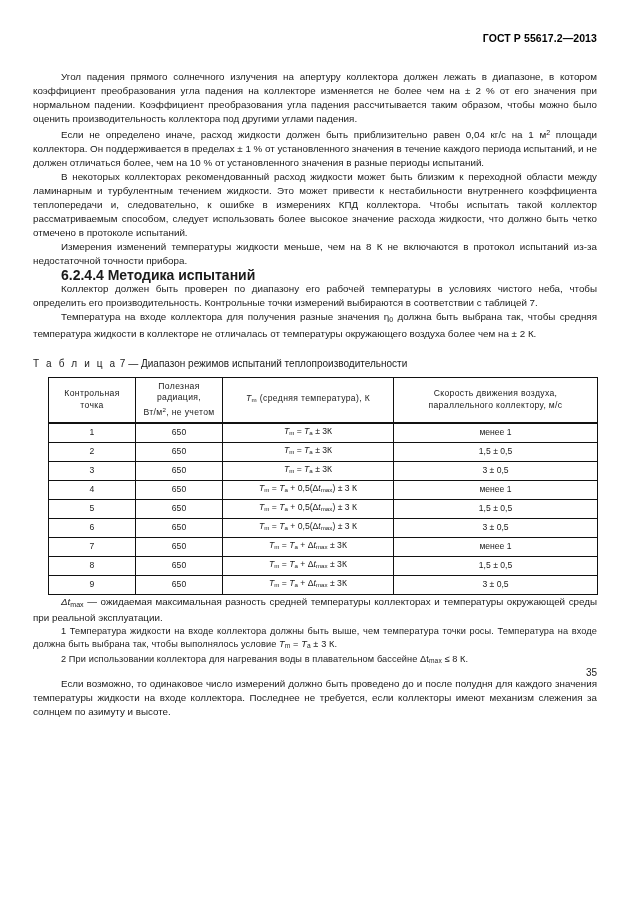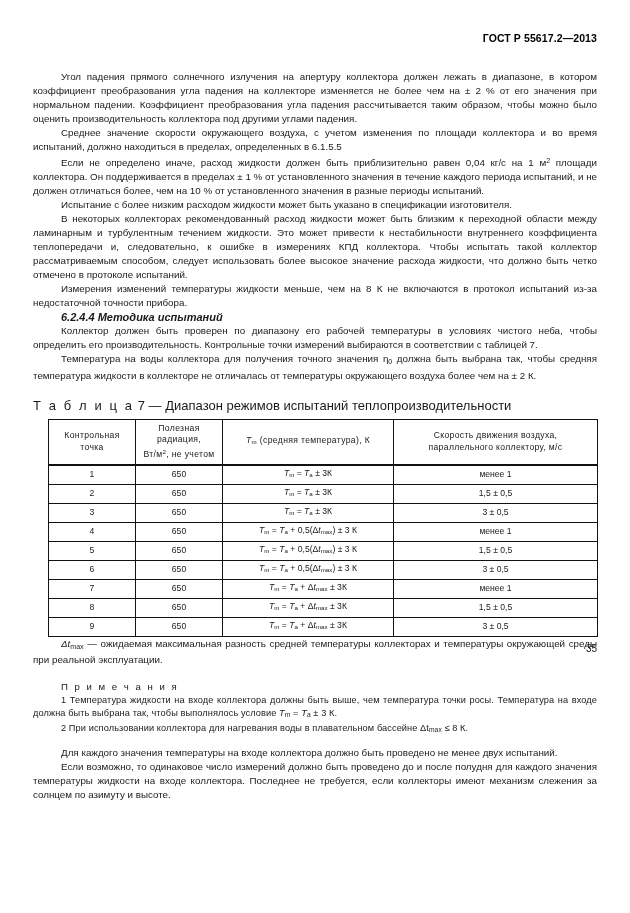--- a/index.html
+++ b/index.html
@@ -36,32 +36,31 @@
     font-size: 9.8px;
     line-height: 14.0px;
     text-align: justify;
     text-indent: 28px;
     color: #1a1a1a;
     letter-spacing: 0.0px;
   }
   p.noindent { text-indent: 0; }
   .sec-head {
     margin: 0;
-    font-size: 11px;
+    font-size: 14px;
     line-height: 14.0px;
     font-weight: bold;
     text-indent: 28px;
-    font-style: italic;
   }
   sub { font-size: 0.72em; vertical-align: -0.22em; }
   sup { font-size: 0.72em; vertical-align: 0.42em; }
   i { font-style: italic; }
   .tbl-caption {
     margin: 16px 0 7px 0;
-    font-size: 13px;
+    font-size: 10px;
     line-height: 13px;
     color: #1a1a1a;
   }
   .tbl-caption .spaced { letter-spacing: 2.1px; }
   table.data {
     border-collapse: collapse;
     width: 549px;
     margin: 0 0 0 15px;
     table-layout: fixed;
   }
@@ -101,49 +100,47 @@
     font-size: 9.2px;
     line-height: 13.4px;
     text-align: justify;
     text-indent: 28px;
     letter-spacing: 0.1px;
   }
   .gap { height: 9px; }
   .pagenum {
     position: absolute;
     right: 33px;
-    bottom: 34px;
+    bottom: 10px;
     font-size: 10px;
     color: #1a1a1a;
   }
 </style>
 </head>
 <body>
 
 <div class="page">
 
   <div class="header">ГОСТ Р 55617.2—2013</div>
 
   <p class="body-par">Угол падения прямого солнечного излучения на апертуру коллектора должен лежать в диапазоне, в котором коэффициент преобразования угла падения на коллекторе изменяется не более чем на ± 2 % от его значения при нормальном падении. Коэффициент преобразования угла падения рассчитывается таким образом, чтобы можно было оценить производительность коллектора под другими углами падения.</p>
-  <p class="body-par">Среднее значение скорости окружающего воздуха, с учетом изменения по площади коллектора и во время испытаний, должно находиться в пределах, определенных в 6.1.5.5</p>
 
   <p class="body-par">
     <span>Если не определено иначе, расход жидкости должен быть приблизительно равен 0,04 кг/с на 1 м</span><sup>2</sup><span> площади коллектора. Он поддерживается в пределах ± 1 % от установленного значения в течение каждого периода испытаний, и не должен отличаться более, чем на 10 % от установленного значения в разные периоды испытаний.</span>
   </p>
 
-  <p class="body-par">Испытание с более низким расходом жидкости может быть указано в спецификации изготовителя.</p>
   <p class="body-par">В некоторых коллекторах рекомендованный расход жидкости может быть близким к переходной области между ламинарным и турбулентным течением жидкости. Это может привести к нестабильности внутреннего коэффициента теплопередачи и, следовательно, к ошибке в измерениях КПД коллектора. Чтобы испытать такой коллектор рассматриваемым способом, следует использовать более высокое значение расхода жидкости, что должно быть четко отмечено в протоколе испытаний.</p>
   <p class="body-par">Измерения изменений температуры жидкости меньше, чем на 8 К не включаются в протокол испытаний из-за недостаточной точности прибора.</p>
 
   <p class="sec-head">6.2.4.4 Методика испытаний</p>
 
   <p class="body-par">Коллектор должен быть проверен по диапазону его рабочей температуры в условиях чистого неба, чтобы определить его производительность. Контрольные точки измерений выбираются в соответствии с таблицей 7.</p>
 
   <p class="body-par">
-    <span>Температура на воды коллектора для получения точного значения η</span><sub>0</sub><span> должна быть выбрана так, чтобы средняя температура жидкости в коллекторе не отличалась от температуры окружающего воздуха более чем на ± 2 К.</span>
+    <span>Температура на входе коллектора для получения разные значения η</span><sub>0</sub><span> должна быть выбрана так, чтобы средняя температура жидкости в коллекторе не отличалась от температуры окружающего воздуха более чем на ± 2 К.</span>
   </p>
 
   <div class="tbl-caption">
     <span class="spaced">Т а б л и ц а</span>
     <span>7</span>
     <span>—</span>
     <span>Диапазон режимов испытаний теплопроизводительности</span>
   </div>
 
   <table class="data">
@@ -227,29 +224,27 @@
           <td><i>T</i><sub>m</sub> = <i>T</i><sub>a</sub> + Δ<i>t</i><sub>max</sub> <span>± 3К</span></td>
           <td>3 ± 0,5</td>
         </tr>
       </tbody>
   </table>
 
   <p class="body-par noindent after-table" style="text-indent:28px;">
     <i>Δt</i><sub>max</sub><span> — ожидаемая максимальная разность средней температуры коллекторах и температуры окружающей среды при реальной эксплуатации.</span>
   </p>
 
-  <p class="notes-head">П р и м е ч а н и я</p>
 
   <p class="note">
     <span>1 Температура жидкости на входе коллектора должны быть выше, чем температура точки росы. Температура на входе должна быть выбрана так, чтобы выполнялось условие </span><span><i>T</i><sub>m</sub> = <i>T</i><sub>a</sub> ± 3 К.</span>
   </p>
 
   <p class="note">
     <span>2 При использовании коллектора для нагревания воды в плавательном бассейне Δt</span><sub>max</sub><span> ≤ 8 К.</span>
   </p>
 
   <div class="gap"></div>
 
-  <p class="body-par">Для каждого значения температуры на входе коллектора должно быть проведено не менее двух испытаний.</p>
   <p class="body-par">Если возможно, то одинаковое число измерений должно быть проведено до и после полудня для каждого значения температуры жидкости на входе коллектора. Последнее не требуется, если коллекторы имеют механизм слежения за солнцем по азимуту и высоте.</p>
 
   <div class="pagenum">35</div>
 </div>
 
 </body></html>

